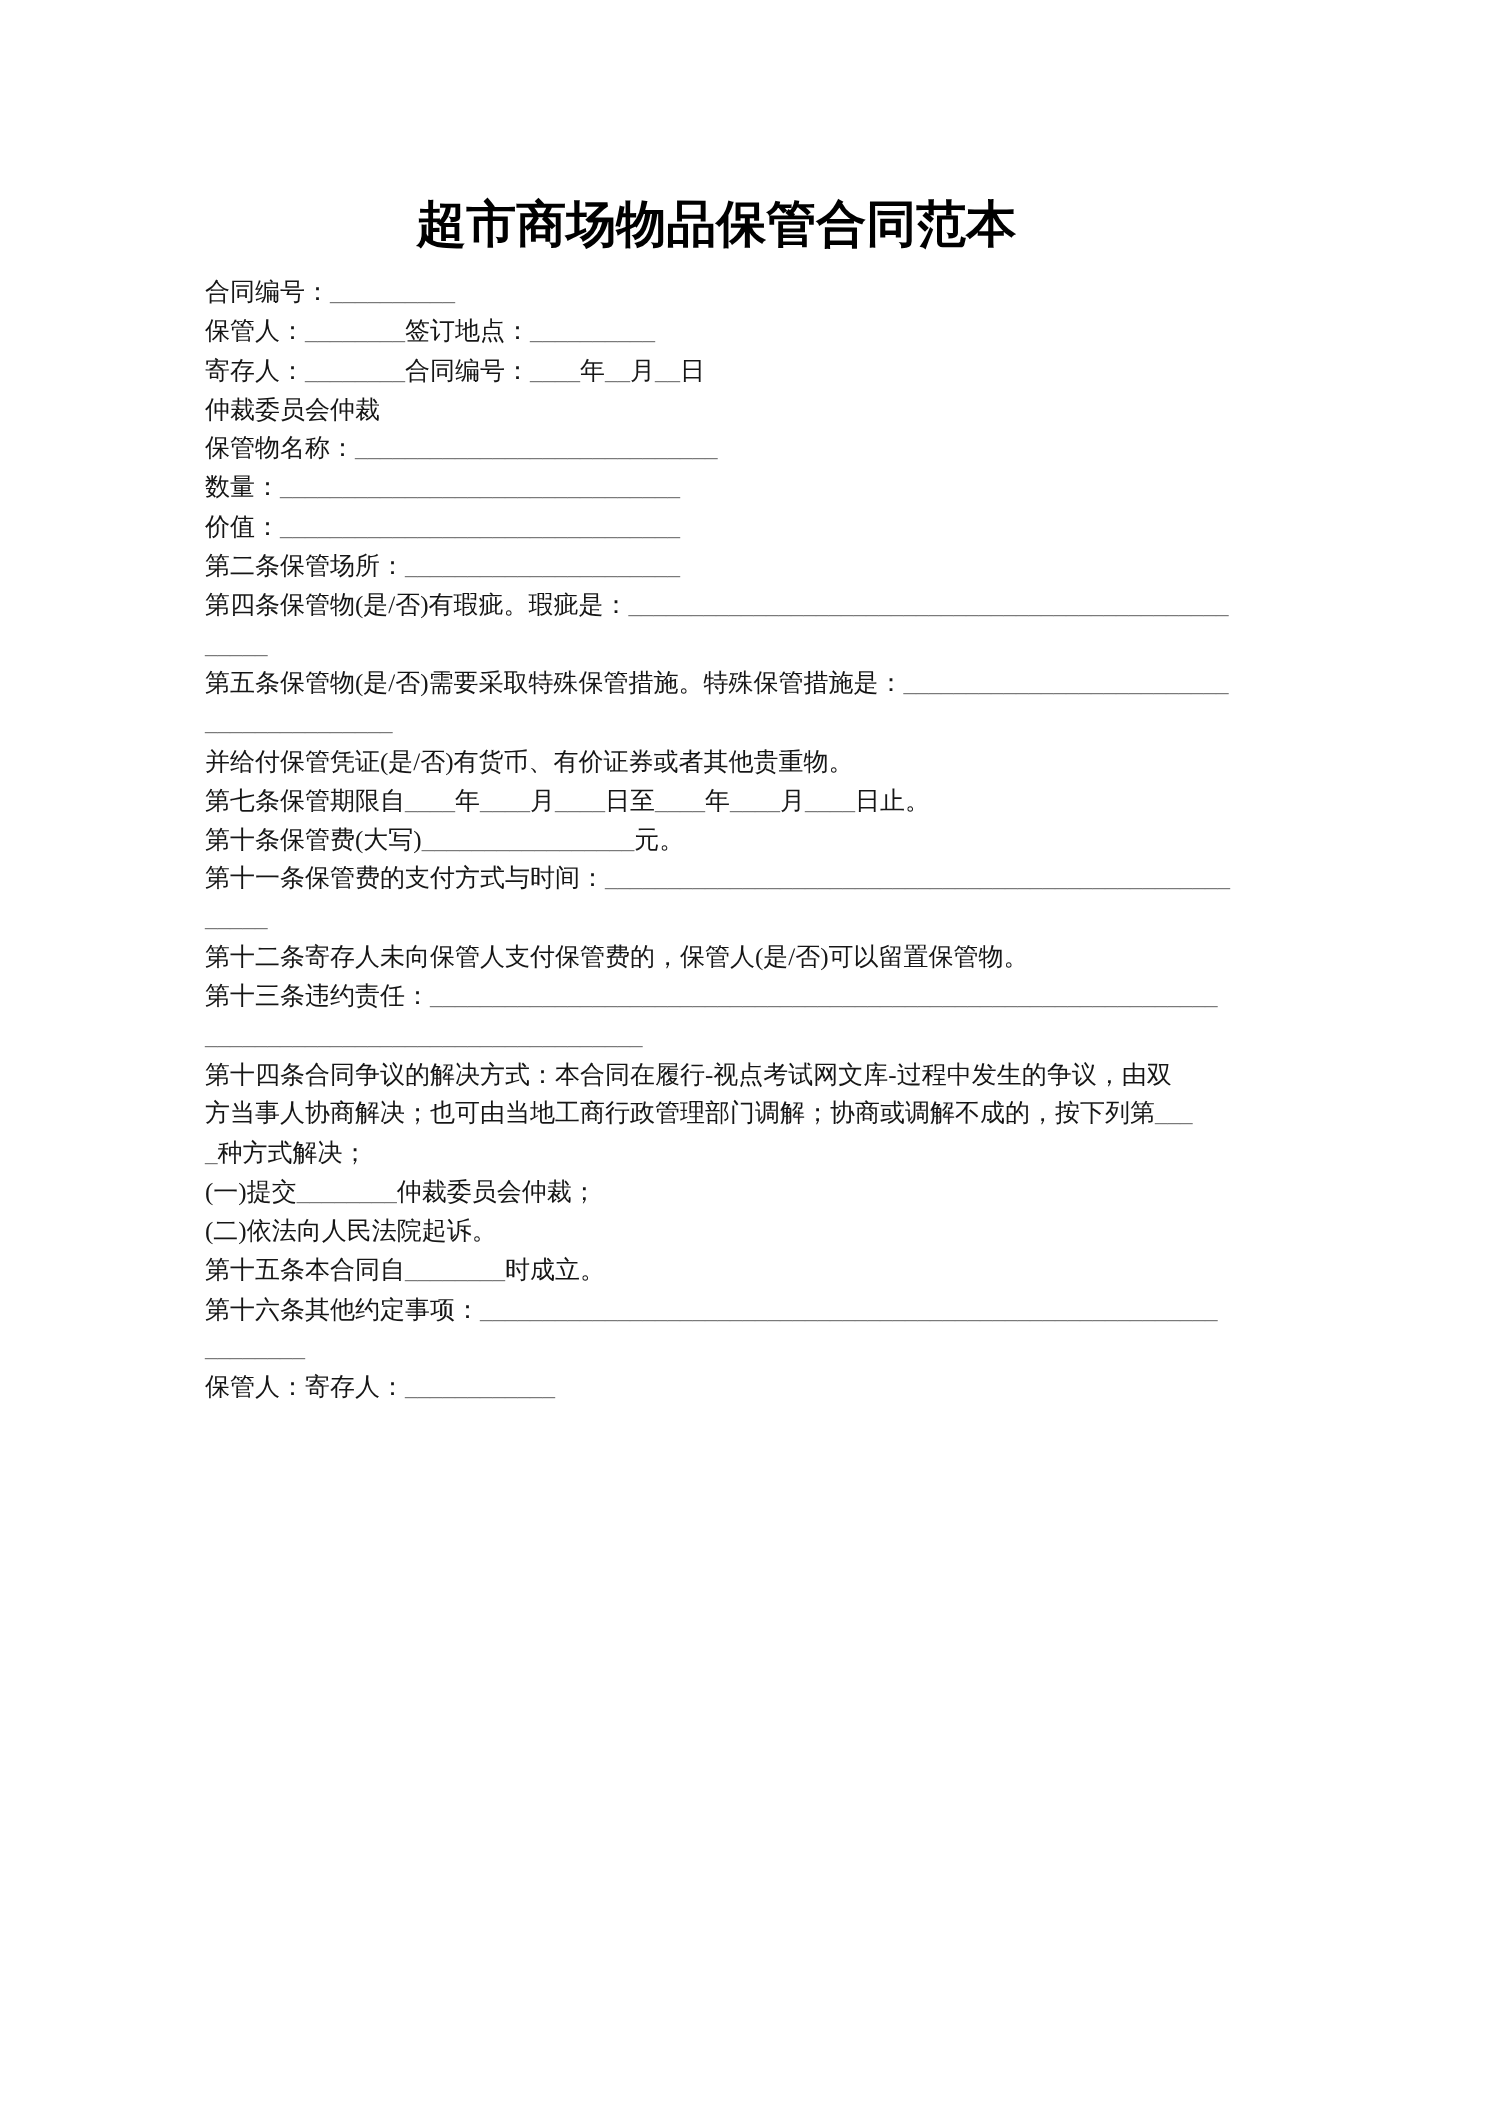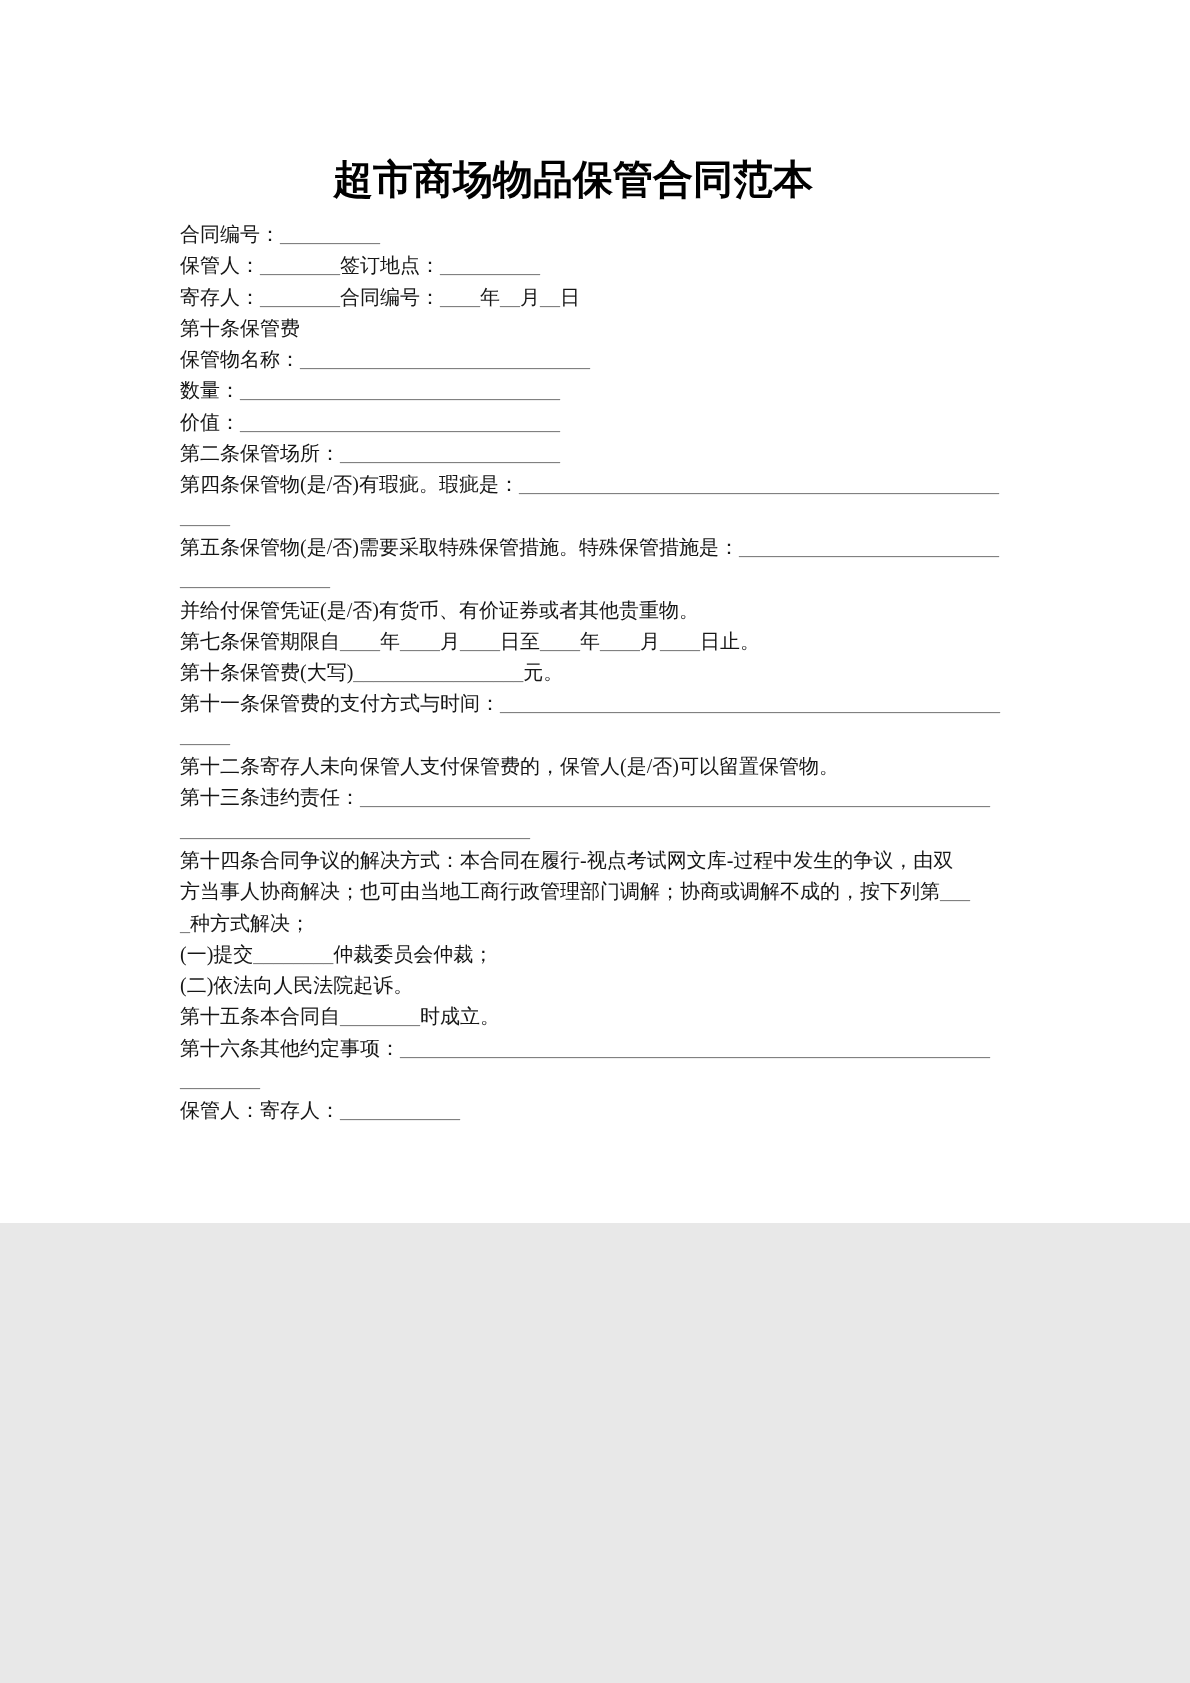--- a/index.html
+++ b/index.html
@@ -4,21 +4,21 @@
 <style>
   :root{
     --bg:#ffffff;
     --text:#161616;
     --blank:#7a7a7a;
   }
   html,body{margin:0;padding:0;background:#e8e8e8;}
   .page{
     position:relative;
     width:1190px;
-    height:1223px;
+    height:1683px;
     background:var(--bg);
     margin:0 auto;
     font-family:"Liberation Serif","DejaVu Serif",serif;
     overflow:hidden;
   }
   .doc-title{
     position:absolute;
     left:180px;
     top:154px;
     width:786px;
@@ -26,21 +26,21 @@
     margin:0;
     text-align:center;
     font-size:40px;
     line-height:52px;
     font-weight:700;
     color:#000000;
     white-space:nowrap;
   }
   .doc-content{
     position:absolute;
-    left:180px;
+    left:164px;
     top:219px;
     width:836px;
     font-size:20px;
     line-height:31.3px;
     color:var(--text);
   }
   .doc-line{
     white-space:pre;
     height:31.3px;
   }
@@ -49,21 +49,21 @@
 </style>
 </head>
 <body>
 
 <div class="page">
   <h1 class="doc-title">超市商场物品保管合同范本</h1>
   <div class="doc-content" id="contract-body">
       <div class="doc-line"><span class="seg-text">合同编号：</span><span class="seg-blank">__________</span></div>
       <div class="doc-line"><span class="seg-text">保管人：</span><span class="seg-blank">________</span><span class="seg-text">签订地点：</span><span class="seg-blank">__________</span></div>
       <div class="doc-line"><span class="seg-text">寄存人：</span><span class="seg-blank">________</span><span class="seg-text">合同编号：</span><span class="seg-blank">____</span><span class="seg-text">年</span><span class="seg-blank">__</span><span class="seg-text">月</span><span class="seg-blank">__</span><span class="seg-text">日</span></div>
-      <div class="doc-line"><span class="seg-text">第十条保管费</span></div>
+      <div class="doc-line"><span class="seg-text">仲裁委员会仲裁</span></div>
       <div class="doc-line"><span class="seg-text">保管物名称：</span><span class="seg-blank">_____________________________</span></div>
       <div class="doc-line"><span class="seg-text">数量：</span><span class="seg-blank">________________________________</span></div>
       <div class="doc-line"><span class="seg-text">价值：</span><span class="seg-blank">________________________________</span></div>
       <div class="doc-line"><span class="seg-text">第二条保管场所：</span><span class="seg-blank">______________________</span></div>
       <div class="doc-line"><span class="seg-text">第四条保管物(是/否)有瑕疵。瑕疵是：</span><span class="seg-blank">________________________________________________</span></div>
       <div class="doc-line"><span class="seg-blank">_____</span></div>
       <div class="doc-line"><span class="seg-text">第五条保管物(是/否)需要采取特殊保管措施。特殊保管措施是：</span><span class="seg-blank">__________________________</span></div>
       <div class="doc-line"><span class="seg-blank">_______________</span></div>
       <div class="doc-line"><span class="seg-text">并给付保管凭证(是/否)有货币、有价证券或者其他贵重物。</span></div>
       <div class="doc-line"><span class="seg-text">第七条保管期限自</span><span class="seg-blank">____</span><span class="seg-text">年</span><span class="seg-blank">____</span><span class="seg-text">月</span><span class="seg-blank">____</span><span class="seg-text">日至</span><span class="seg-blank">____</span><span class="seg-text">年</span><span class="seg-blank">____</span><span class="seg-text">月</span><span class="seg-blank">____</span><span class="seg-text">日止。</span></div>

